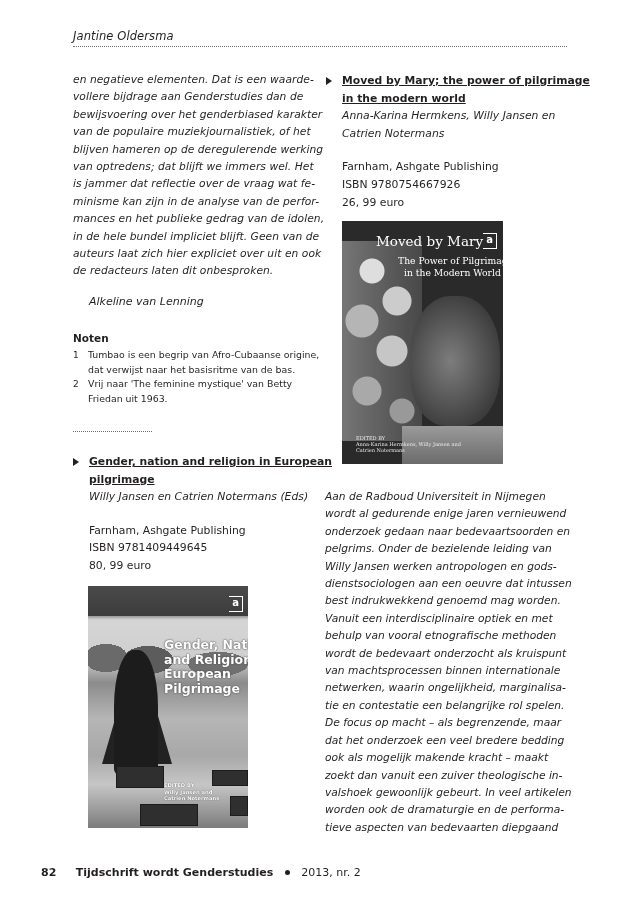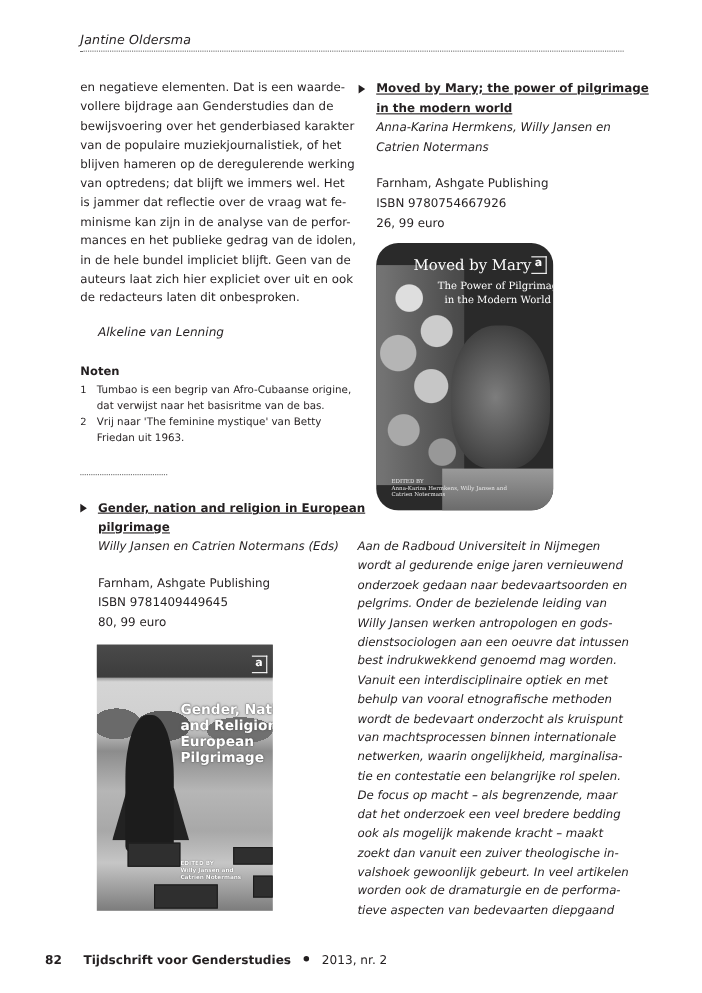--- a/index.html
+++ b/index.html
@@ -9,21 +9,21 @@
     .running-head {
       position: absolute; left: 73px; top: 29px;
       font-family: "DejaVu Sans", sans-serif; font-style: italic;
       font-size: 11.5px; color: #231f20; letter-spacing: 0.1px;
     }
     .head-rule {
       position: absolute; left: 73px; top: 46px; width: 494px; height: 0;
       border-top: 1px dotted #6d6d6d;
     }
 
-    .col { position: absolute; font-size: 10.7px; line-height: 17.4px; letter-spacing: 0.05px; }
+    .col { position: absolute; font-size: 10.7px; line-height: 17.4px; letter-spacing: 0.05px; font-style: italic; }
     .col-left { left: 73px; top: 71px; width: 245px; }
 
     .para .line { display: block; white-space: nowrap; }
 
     .signature { position: absolute; left: 89px; top: 295px; font-style: italic; font-size: 11px; }
 
     .notes-title { position: absolute; left: 73px; top: 332px; font-weight: bold; font-size: 10.5px; }
     .notes-list { position: absolute; left: 73px; top: 348px; width: 250px; font-size: 9.4px; line-height: 14.7px; }
     .note { position: relative; padding-left: 15px; }
     .note-num { position: absolute; left: 0; top: 0; font-size: 9px; }
@@ -50,21 +50,20 @@
     .entry-left { left: 89px; top: 453px; width: 240px; }
     .entry-right { left: 342px; top: 72px; width: 240px; }
 
     
     .cover { position: absolute; overflow: hidden; }
     .cover-mary {
       left: 342px; top: 221px; width: 161px; height: 243px;
       background:
         radial-gradient(ellipse 55px 70px at 115px 150px, #8a8a8a 0%, #5a5a5a 45%, #2a2a2a 80%),
         linear-gradient(180deg, #1a1a1a 0%, #2c2c2c 100%);
-      border-radius: 20px;
     }
     .cover-mary .flowers {
       position: absolute; left: 0; top: 20px; width: 80px; height: 200px;
       background:
         radial-gradient(circle at 30px 30px, #e8e8e8 0 12px, transparent 13px),
         radial-gradient(circle at 55px 60px, #d5d5d5 0 14px, transparent 15px),
         radial-gradient(circle at 20px 80px, #bdbdbd 0 16px, transparent 17px),
         radial-gradient(circle at 50px 110px, #cfcfcf 0 15px, transparent 16px),
         radial-gradient(circle at 25px 150px, #b0b0b0 0 14px, transparent 15px),
         radial-gradient(circle at 60px 170px, #9f9f9f 0 12px, transparent 13px),
@@ -285,16 +284,16 @@
   <span class="line">dat het onderzoek een veel bredere bedding</span>
   <span class="line">ook als mogelijk makende kracht – maakt</span>
   <span class="line">zoekt dan vanuit een zuiver theologische in-</span>
   <span class="line">valshoek gewoonlijk gebeurt. In veel artikelen</span>
   <span class="line">worden ook de dramaturgie en de performa-</span>
   <span class="line">tieve aspecten van bedevaarten diepgaand</span>
 </div>
 
 <div class="footer">
   <span class="page-number">82</span>
-  <span class="journal">Tijdschrift voor Genderstudies</span>
+  <span class="journal">Tijdschrift wordt Genderstudies</span>
   <span class="dot"></span>
   <span class="issue">2013, nr. 2</span>
 </div>
 
 </body></html>

